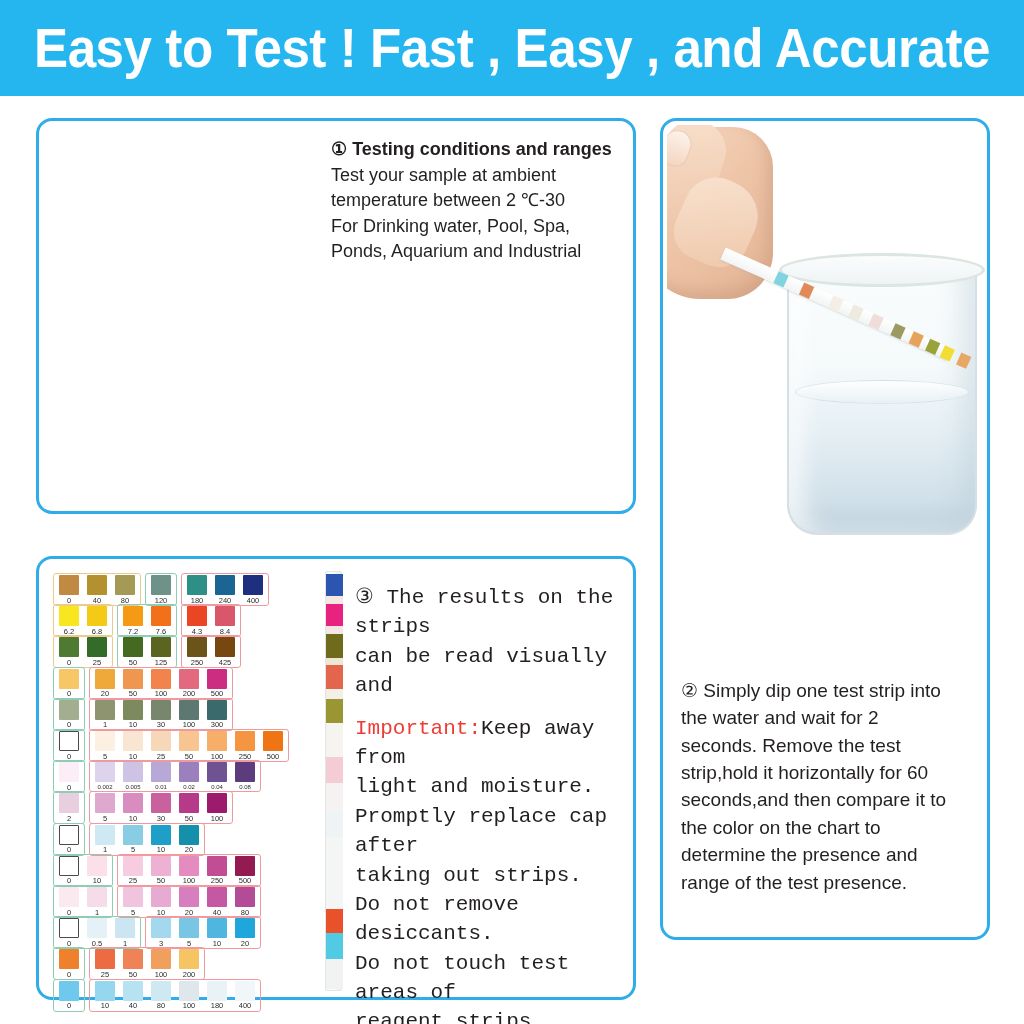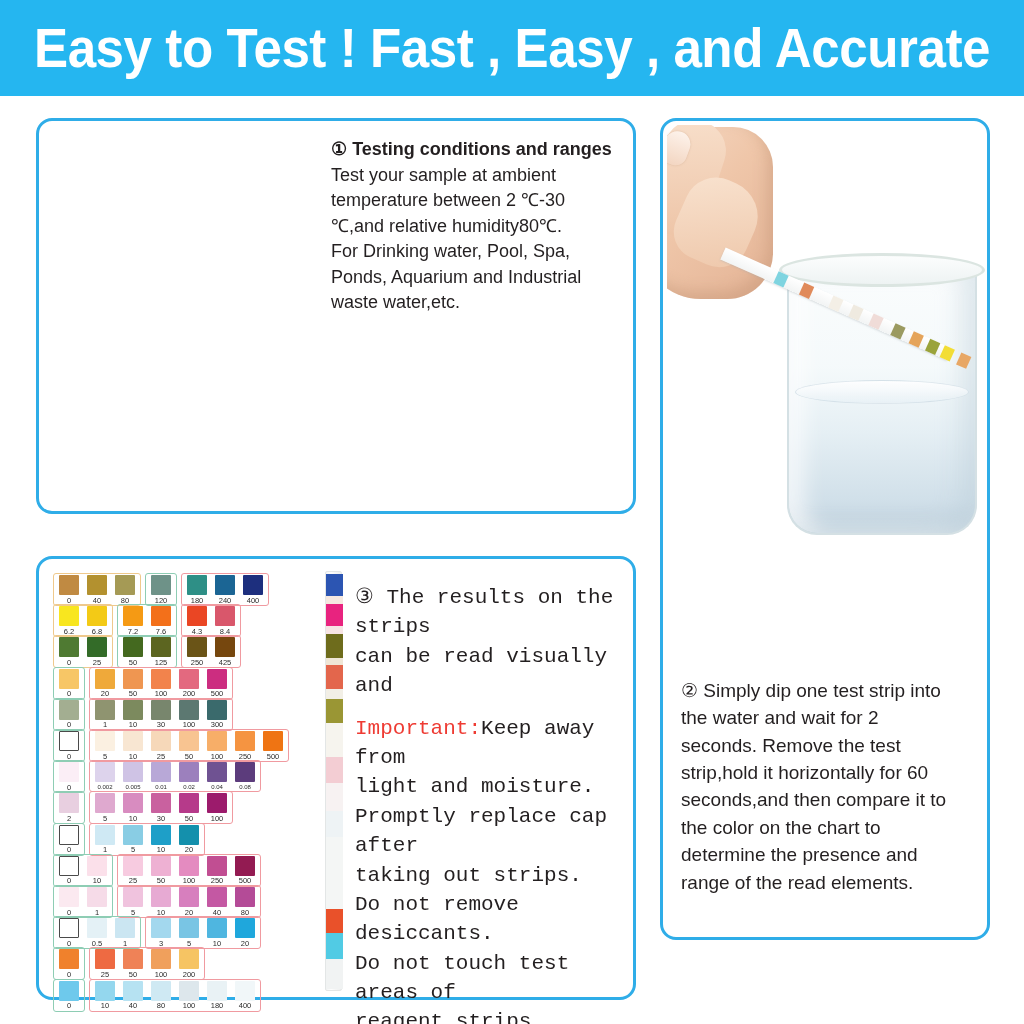--- a/index.html
+++ b/index.html
@@ -275,24 +275,22 @@
   <div id="header-title">Easy to Test ! Fast , Easy , and Accurate</div>
 </div>
 
 <div class="panel" id="panel-one">
 
 
   <div class="text-block" id="panel-one-text">
     <span class="tb-line tb-head">① Testing conditions and ranges</span>
     <span class="tb-line"> Test your sample at ambient</span>
     <span class="tb-line">temperature between 2 ℃-30</span>
-    <span class="tb-line">℃,and relative humidity80℃.</span>
     <span class="tb-line">For Drinking water, Pool, Spa,</span>
     <span class="tb-line">Ponds, Aquarium and Industrial</span>
-    <span class="tb-line">waste water,etc.</span>
   </div>
 </div>
 
 <div class="panel" id="panel-two">
 
   <div id="hand-photo">
     <div class="glass-two"></div>
     <div class="glass-two-water"></div>
     <div class="glass-two-rim"></div>
     <div class="hand-shape">
@@ -315,21 +313,21 @@
   </div>
 
   <div class="text-block" id="panel-two-text">
     <span class="tb-line">② Simply dip one test strip into</span>
     <span class="tb-line">the water and wait for 2</span>
     <span class="tb-line">seconds. Remove the test</span>
     <span class="tb-line">strip,hold it horizontally for 60</span>
     <span class="tb-line">seconds,and then compare it to</span>
     <span class="tb-line">the color on the chart to</span>
     <span class="tb-line">determine the presence and</span>
-    <span class="tb-line">range of the read elements.</span>
+    <span class="tb-line">range of the test presence.</span>
   </div>
 </div>
 
 <div class="panel" id="panel-three">
 
   <div id="color-chart">
       <div class="chart-row" style="top: 0px;">
         <div class="group g-amber">
           <div class="cell">
             <div class="swatch" style="background: rgb(192, 138, 66);"></div>

